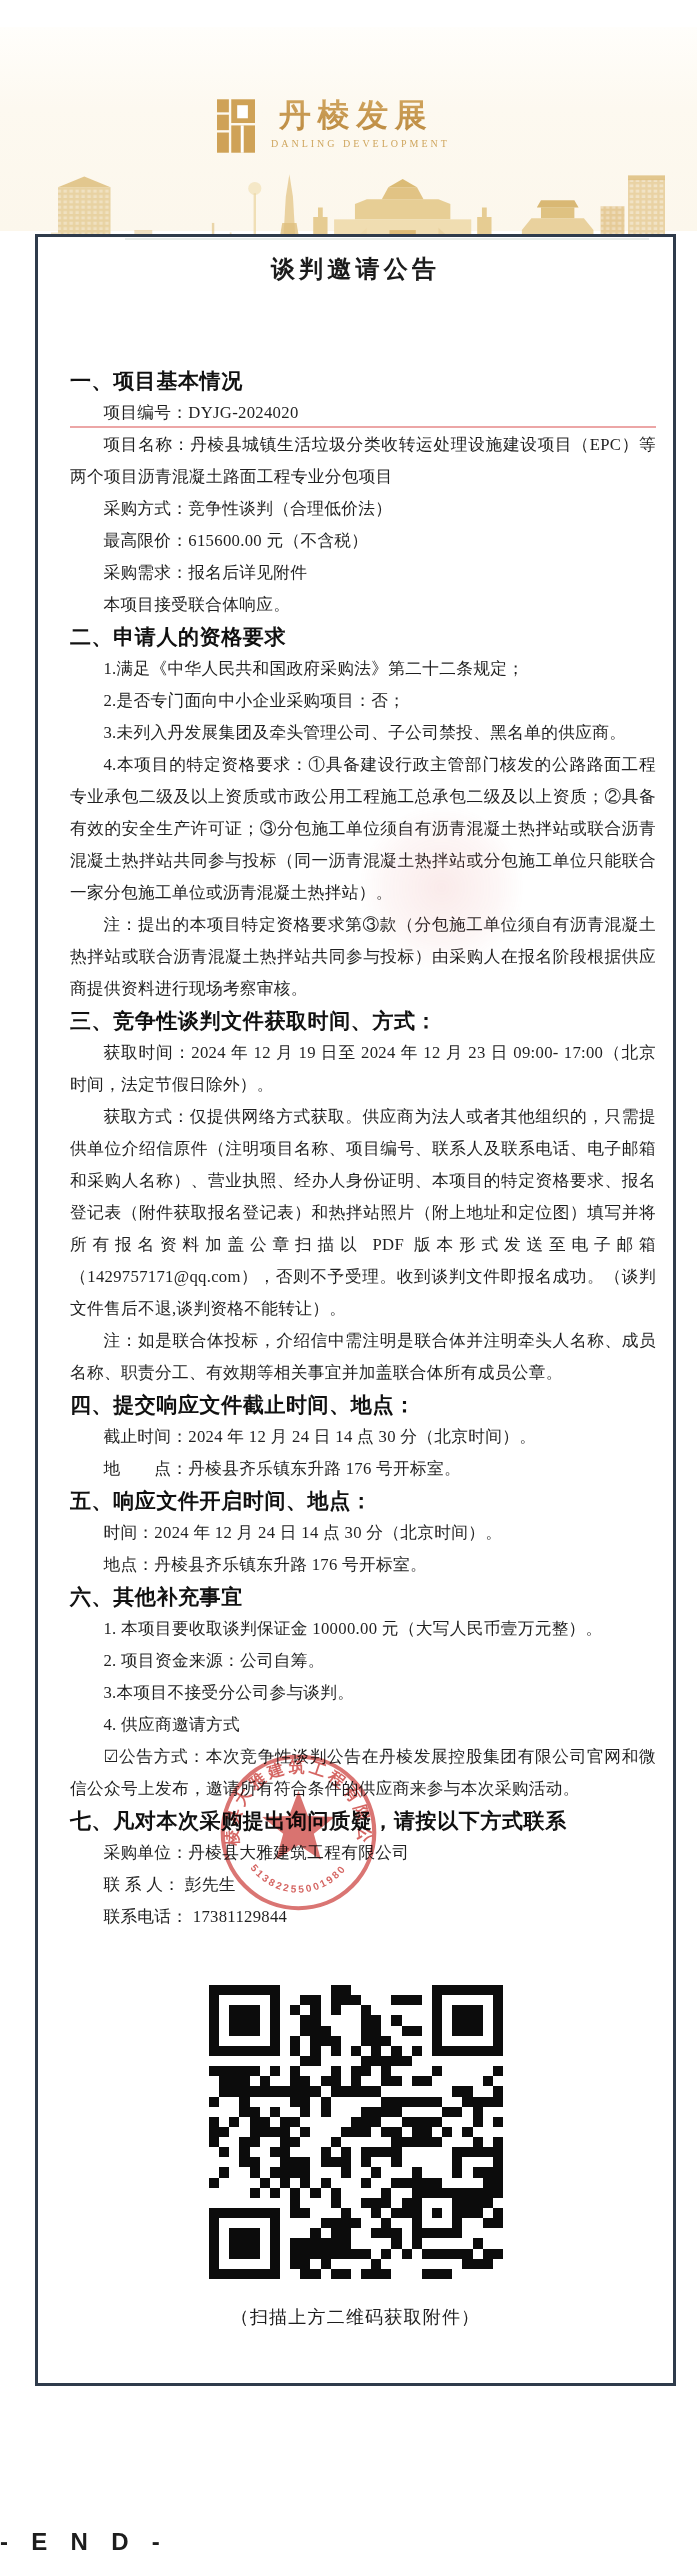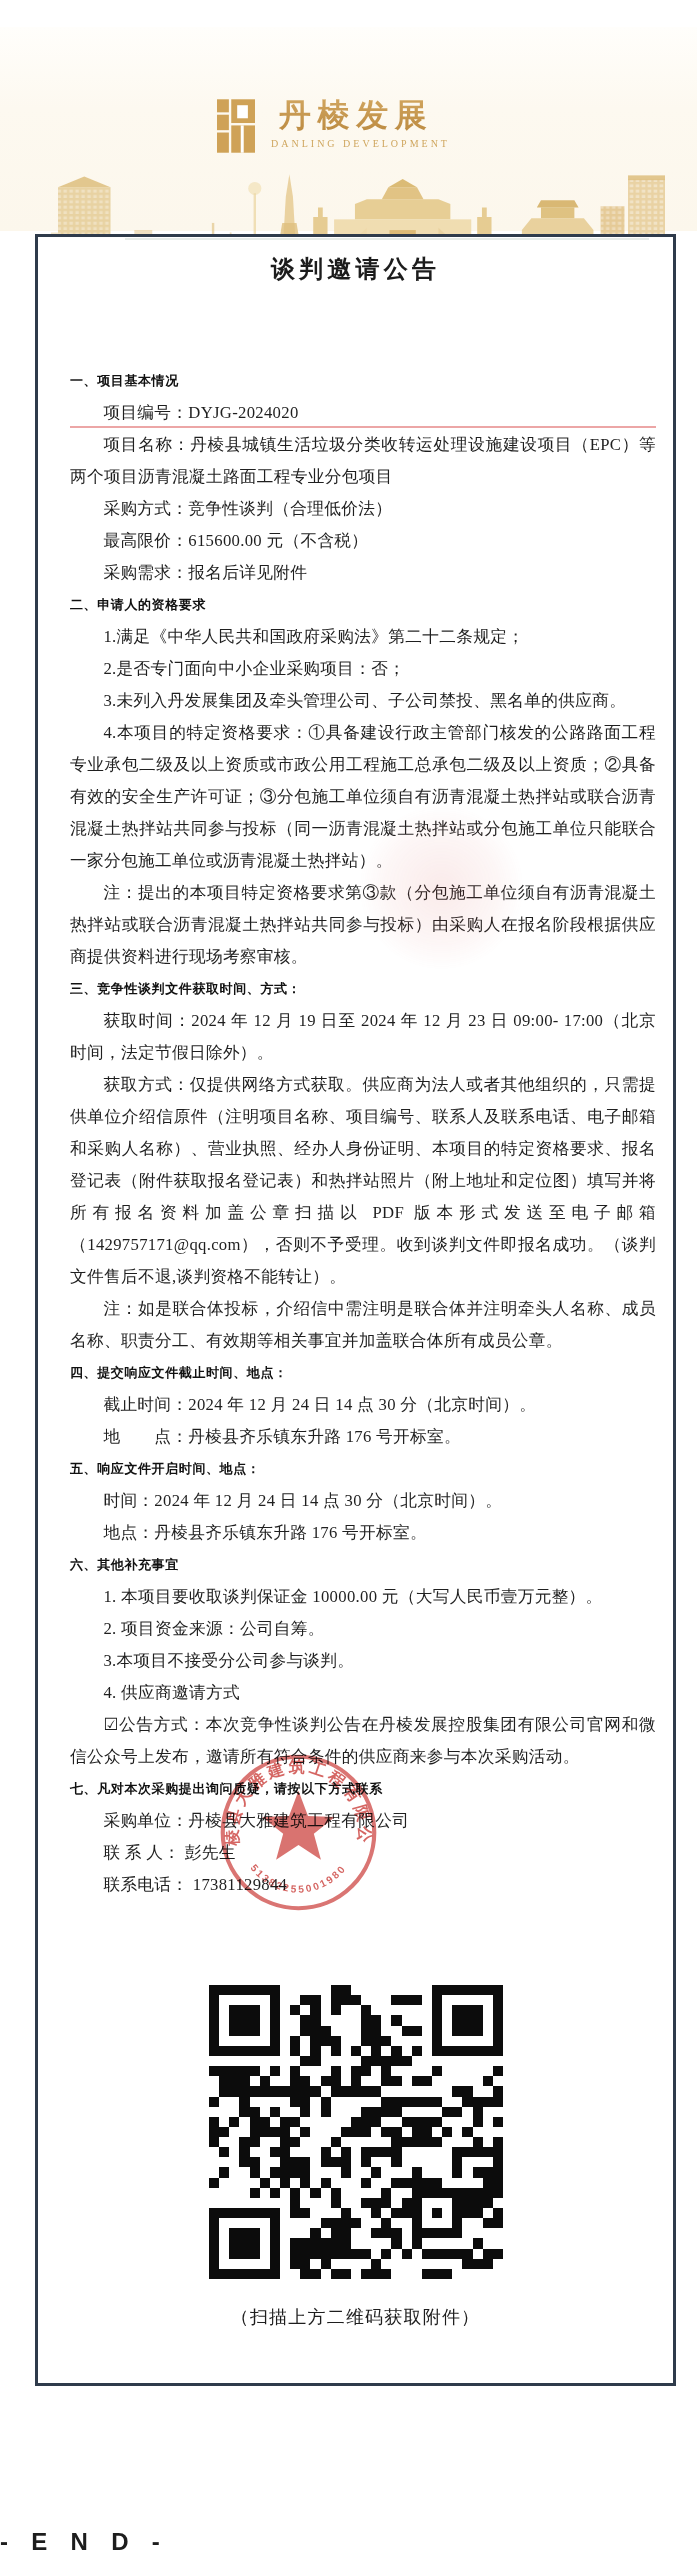--- a/index.html
+++ b/index.html
@@ -15,21 +15,21 @@
   }
   #logo-icon{position:absolute;left:217px;top:72px;width:38px;height:54px;}
   #logo-cn{
     position:absolute;left:279px;top:67px;width:179px;
     font-size:32px;font-weight:700;letter-spacing:6.6px;
     background:linear-gradient(180deg,#d3a862,#b9873d);
     -webkit-background-clip:text;background-clip:text;color:transparent;
     font-family:"Liberation Serif","DejaVu Serif",serif;white-space:nowrap;
   }
   #logo-en{
-    position:absolute;left:271px;top:111px;width:179px;text-align:center;
+    position:absolute;left:271px;top:111px;width:179px;text-align:left;
     font-size:10px;letter-spacing:3px;color:#cfa65e;
     font-family:"Liberation Serif","DejaVu Serif",serif;white-space:nowrap;
   }
   #skyline{position:absolute;left:33px;top:146px;width:632px;height:85px;}
   
   #card{
     position:absolute;left:35px;top:234px;width:641px;height:2152px;
     box-sizing:border-box;border:3.6px solid #2f3b4b;background:#ffffff;
   }
   #scan-streak{
@@ -39,21 +39,21 @@
   #doc-title{
     position:absolute;left:39px;top:253px;width:633px;text-align:center;
     font-size:24px;font-weight:700;letter-spacing:4.2px;color:#1c1c1c;
   }
   #doc-body{
     position:absolute;left:70px;top:365px;width:586px;
     font-size:16.7px;line-height:32px;color:#1f1f1f;text-align:justify;
   }
   .sec-heading{
     font-family:"Liberation Sans","DejaVu Sans",sans-serif;
-    font-weight:700;color:#111111;font-size:13px;line-height:32px;
+    font-weight:700;color:#111111;font-size:21px;line-height:32px;
     letter-spacing:0.6px;
   }
   .para{margin:0;text-indent:2em;letter-spacing:0.3px;}
   .para.red-underline{position:relative;}
   .para.red-underline::after{
     content:"";position:absolute;left:0;right:0;bottom:1.2px;height:1.8px;
     background:rgba(224,106,106,.6);
   }
   
   #stamp{position:absolute;left:215px;top:1749px;width:167px;height:167px;
@@ -148,20 +148,21 @@
 
   <div id="doc-title">谈判邀请公告</div>
 
   <div id="doc-body">
       <div class="sec-heading">一、项目基本情况</div>
       <p class="para red-underline">项目编号：DYJG-2024020</p>
       <p class="para">项目名称：丹棱县城镇生活垃圾分类收转运处理设施建设项目（EPC）等两个项目沥青混凝土路面工程专业分包项目</p>
       <p class="para">采购方式：竞争性谈判（合理低价法）</p>
       <p class="para">最高限价：615600.00 元（不含税）</p>
       <p class="para">采购需求：报名后详见附件</p>
+      <p class="para">本项目接受联合体响应。</p>
       <div class="sec-heading">二、申请人的资格要求</div>
       <p class="para">1.满足《中华人民共和国政府采购法》第二十二条规定；</p>
       <p class="para">2.是否专门面向中小企业采购项目：否；</p>
       <p class="para">3.未列入丹发展集团及牵头管理公司、子公司禁投、黑名单的供应商。</p>
       <p class="para">4.本项目的特定资格要求：①具备建设行政主管部门核发的公路路面工程专业承包二级及以上资质或市政公用工程施工总承包二级及以上资质；②具备有效的安全生产许可证；③分包施工单位须自有沥青混凝土热拌站或联合沥青混凝土热拌站共同参与投标（同一沥青混凝土热拌站或分包施工单位只能联合一家分包施工单位或沥青混凝土热拌站）。</p>
       <p class="para">注：提出的本项目特定资格要求第③款（分包施工单位须自有沥青混凝土热拌站或联合沥青混凝土热拌站共同参与投标）由采购人在报名阶段根据供应商提供资料进行现场考察审核。</p>
       <div class="sec-heading">三、竞争性谈判文件获取时间、方式：</div>
       <p class="para">获取时间：2024 年 12 月 19 日至 2024 年 12 月 23 日 09:00- 17:00（北京时间，法定节假日除外）。</p>
       <p class="para">获取方式：仅提供网络方式获取。供应商为法人或者其他组织的，只需提供单位介绍信原件（注明项目名称、项目编号、联系人及联系电话、电子邮箱和采购人名称）、营业执照、经办人身份证明、本项目的特定资格要求、报名登记表（附件获取报名登记表）和热拌站照片（附上地址和定位图）填写并将所有报名资料加盖公章扫描以 PDF 版本形式发送至电子邮箱（1429757171@qq.com），否则不予受理。收到谈判文件即报名成功。（谈判文件售后不退,谈判资格不能转让）。</p>
       <p class="para">注：如是联合体投标，介绍信中需注明是联合体并注明牵头人名称、成员名称、职责分工、有效期等相关事宜并加盖联合体所有成员公章。</p>

